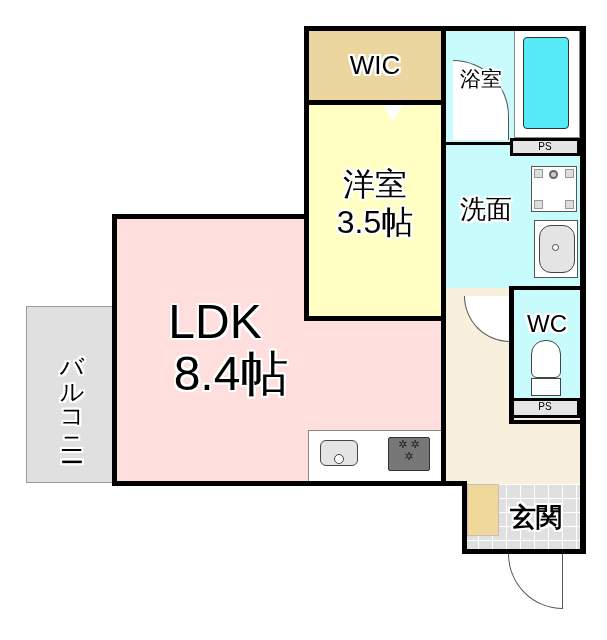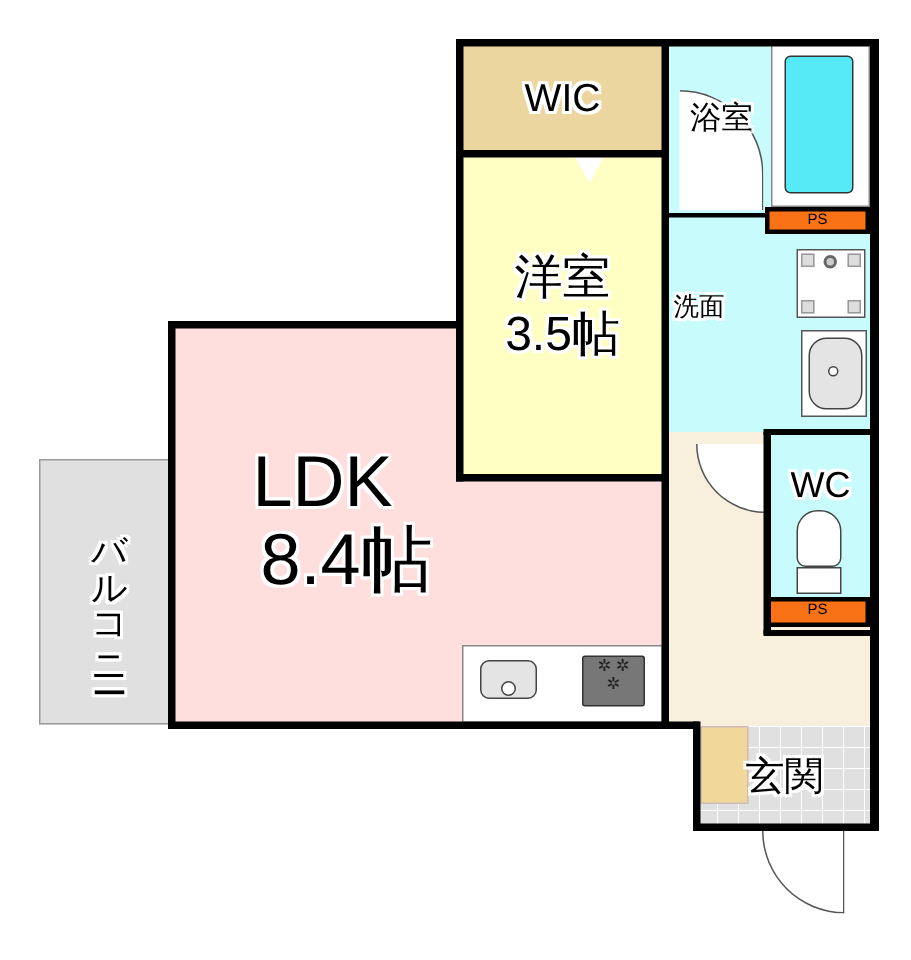--- a/index.html
+++ b/index.html
@@ -1,21 +1,21 @@
 <!DOCTYPE html>
 <html><head>
 <meta charset="utf-8">
 <style>
   html,body{margin:0;padding:0;background:#ffffff;}
   body{width:607px;height:640px;position:relative;overflow:hidden;font-family:"Liberation Sans","DejaVu Sans",sans-serif;}
   .abs{position:absolute;box-sizing:border-box;}
   .wall{position:absolute;background:#000;}
   .label{position:absolute;color:#000;text-align:center;line-height:1;
     text-shadow:-2px -2px 0 #fff,2px -2px 0 #fff,-2px 2px 0 #fff,2px 2px 0 #fff,0 2px 0 #fff,0 -2px 0 #fff,2px 0 0 #fff,-2px 0 0 #fff;}
-  .ps{position:absolute;background:#f97316;border:3px solid #000;font-size:10px;text-align:center;line-height:12px;box-sizing:border-box;}
+  .ps{position:absolute;background:#e5e5e5;border:3px solid #000;font-size:10px;text-align:center;line-height:12px;box-sizing:border-box;}
   .tile{background-color:#e0e0e0;background-image:linear-gradient(#fff 1px,transparent 1px),linear-gradient(90deg,#fff 1px,transparent 1px);background-size:14px 14px;}
 </style>
 </head>
 <body>
 
 <div class="abs" style="left:26px;top:306px;width:88px;height:177px;background:#e0e0e0;border:1px solid #999;"></div>
 <div class="abs" style="left:114px;top:216px;width:330px;height:267px;background:#ffdede;"></div>
 <div class="abs" style="left:306px;top:28px;width:138px;height:74px;background:#ecd6a0;"></div>
 <div class="abs" style="left:306px;top:102px;width:138px;height:216px;background:#ffffc4;"></div>
 <div class="abs" style="left:444px;top:28px;width:136px;height:118px;background:#c8fbfb;"></div>
@@ -75,18 +75,18 @@
 <div class="wall" style="left:462px;top:549px;width:124px;height:5px;"></div>
 <div class="wall" style="left:509px;top:288px;width:5px;height:135px;"></div>
 <div class="wall" style="left:509px;top:286px;width:73px;height:4px;"></div>
 <div class="wall" style="left:509px;top:420px;width:73px;height:4px;"></div>
 <div class="wall" style="left:444px;top:142px;width:68px;height:3px;"></div>
 
 <div class="label" style="left:306px;top:52px;width:138px;font-size:26px;">WIC</div>
 <div class="label" style="left:306px;top:168px;width:138px;font-size:32px;">洋室</div>
 <div class="label" style="left:306px;top:206px;width:138px;font-size:32px;">3.5帖</div>
 <div class="label" style="left:448px;top:68px;width:66px;font-size:21px;">浴室</div>
-<div class="label" style="left:426px;top:196px;width:80px;font-size:17px;">洗面</div>
+<div class="label" style="left:446px;top:196px;width:80px;font-size:26px;">洗面</div>
 <div class="label" style="left:514px;top:312px;width:66px;font-size:24px;">WC</div>
 <div class="label" style="left:130px;top:298px;width:170px;font-size:48px;text-align:center;">LDK</div>
 <div class="label" style="left:146px;top:350px;width:170px;font-size:48px;">8.4帖</div>
 <div class="label" style="left:54px;top:340px;width:30px;font-size:24px;writing-mode:vertical-rl;">バルコニー</div>
-<div class="label" style="left:488px;top:504px;width:70px;font-size:26px;">玄関</div>
+<div class="label" style="left:501px;top:504px;width:70px;font-size:26px;font-weight:bold;">玄関</div>
 
 </body></html>

